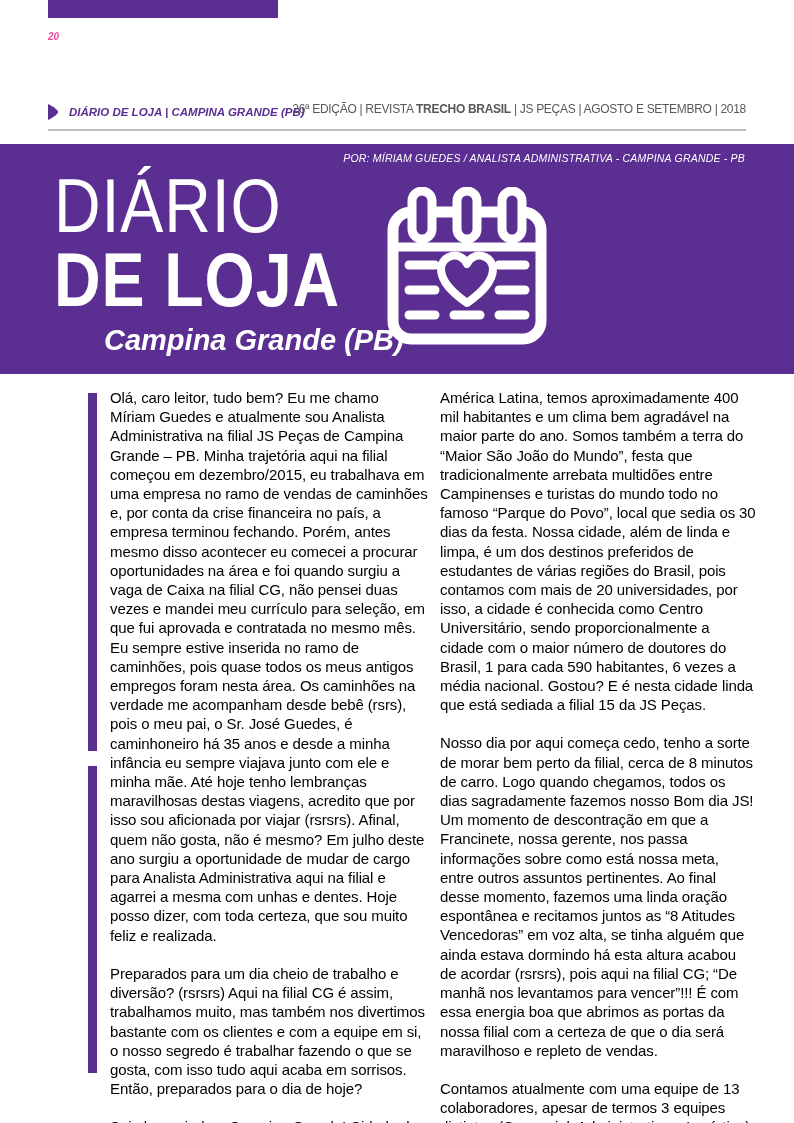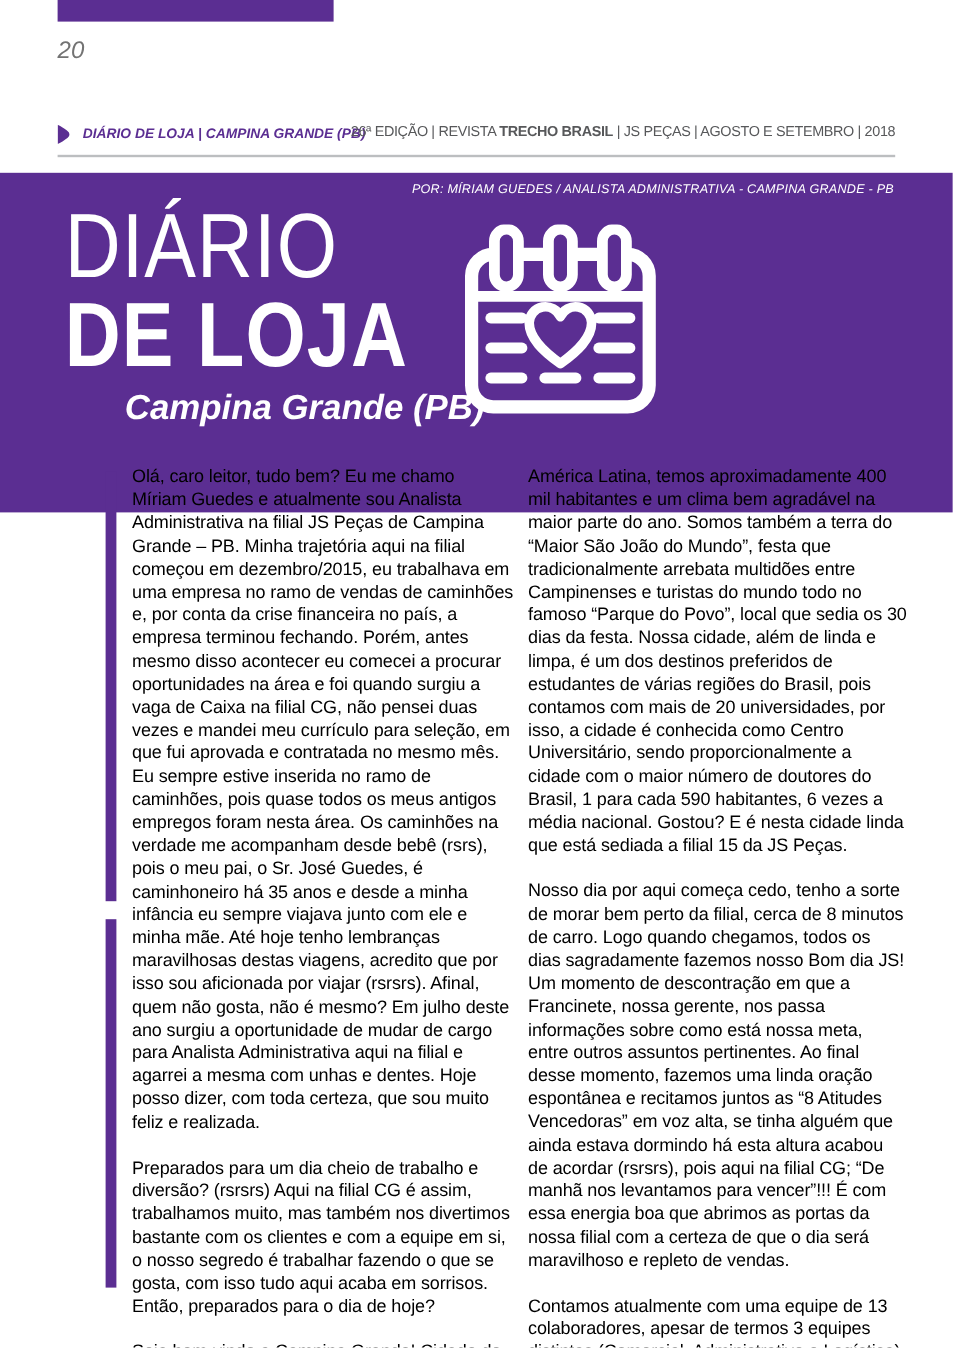--- a/index.html
+++ b/index.html
@@ -3,30 +3,30 @@
 <meta charset="utf-8">
 <style>
   html,body{margin:0;padding:0;}
   body{
     width:794px;height:1123px;position:relative;background:#ffffff;
     font-family:"Liberation Sans", sans-serif;overflow:hidden;
   }
   .abs{position:absolute;}
   
   .top-bar{left:48px;top:0;width:230px;height:18px;background:#5b2e92;}
-  .page-number{left:48px;top:31px;font-size:20px;font-style:italic;font-weight:400;color:#737373;}
+  .page-number{left:48px;top:31px;font-size:10px;font-style:italic;font-weight:700;color:#ec4899;}
   
   .section-wrap{left:48px;top:104px;display:flex;align-items:center;gap:11px;}
   .section-arrow{width:10px;height:16px;}
   .section-label{color:#5b2e92;font-size:11.5px;font-style:italic;font-weight:700;letter-spacing:0;white-space:nowrap;}
   .edition{right:48px;top:102px;font-size:12px;color:#57585a;letter-spacing:-0.3px;white-space:nowrap;}
   .edition b{font-weight:700;}
   .rule{left:48px;top:129px;width:698px;height:2px;background:#bcbec0;}
   
-  .banner{left:0;top:144px;width:794px;height:283px;background:#5b2e92;}
+  .banner{left:0;top:144px;width:794px;height:230px;background:#5b2e92;}
   .byline{position:absolute;right:49px;top:8px;color:#ffffff;font-size:10.5px;font-style:italic;letter-spacing:0.2px;white-space:nowrap;}
   .title1{position:absolute;left:54px;top:24px;color:#ffffff;font-size:76px;line-height:1;font-weight:200;
           transform:scaleX(0.85);transform-origin:left top;letter-spacing:1px;white-space:nowrap;}
   .title2{position:absolute;left:54px;top:98px;color:#ffffff;font-size:76px;line-height:1;font-weight:800;
           transform:scaleX(0.85);transform-origin:left top;letter-spacing:1px;white-space:nowrap;}
   .subtitle{position:absolute;left:104px;top:180px;color:#ffffff;font-size:29px;font-style:italic;font-weight:600;white-space:nowrap;}
   .cal-icon{position:absolute;left:385px;top:43px;}
   
   .accent-bar-1{left:88px;top:393px;width:9px;height:358px;background:#5b2e92;}
   .accent-bar-2{left:88px;top:766px;width:9px;height:307px;background:#5b2e92;}

